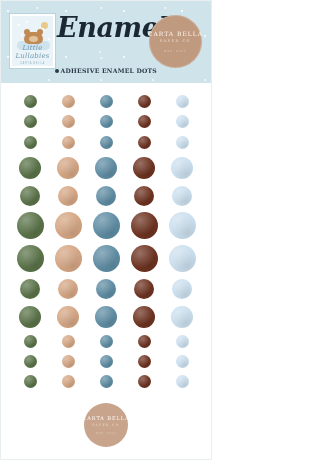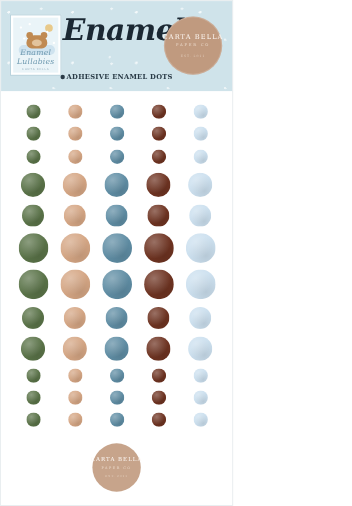--- a/index.html
+++ b/index.html
@@ -251,21 +251,21 @@
         <div class="bc-moon"></div>
         <div class="bc-star bc-s1"></div>
         <div class="bc-star bc-s2"></div>
         <div class="bc-star bc-s3"></div>
         <div class="bc-star bc-s4"></div>
         <div class="bc-star bc-s5"></div>
         <div class="bc-cloud"></div>
         <div class="bc-bear">
           <div class="bc-snout"></div>
         </div>
-        <div class="bc-title">Enamel Lullabies</div>
+        <div class="bc-title">Little Lullabies</div>
         <div class="bc-sub">CARTA BELLA</div>
       </div>
     </div>
 
     <div class="title-block">
       <div class="title-line title-line-1">Enamel</div>
     </div>
 
     <div class="subtitle"><span class="dotmark"></span><span>ADHESIVE ENAMEL DOTS</span></div>
 

